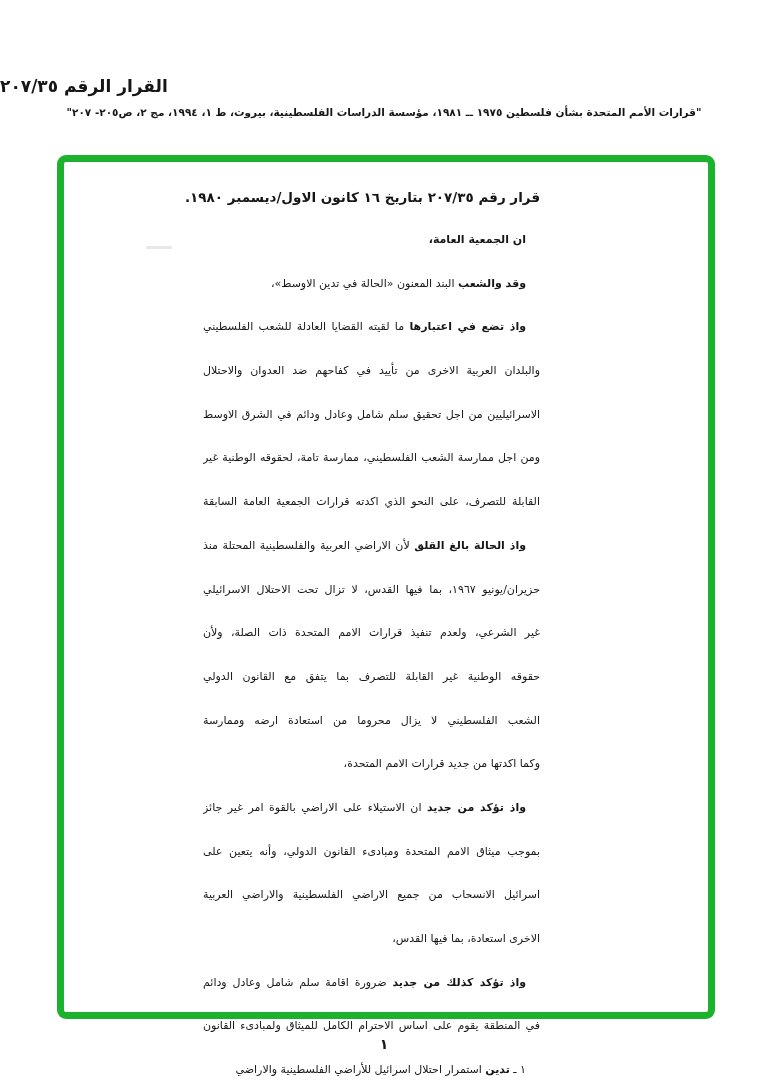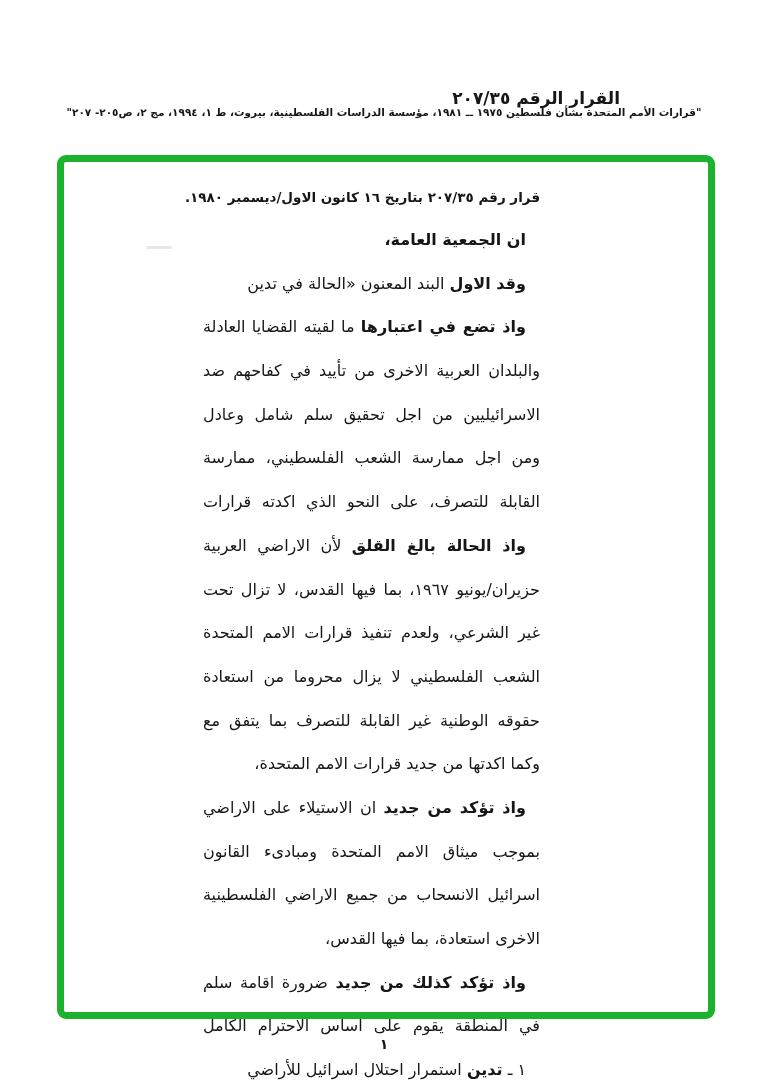--- a/index.html
+++ b/index.html
@@ -6,24 +6,23 @@
   body {
     width: 768px; height: 1085px;
     background: #ffffff;
     font-family: "DejaVu Sans", sans-serif;
     color: #161616;
     position: relative;
     overflow: hidden;
   }
   .hdr-title {
     position: absolute; top: 74px; left: 0; width: 620px;
-    text-align: right; direction: rtl;
+    text-align: left; direction: rtl;
     font-weight: bold; font-size: 17px; line-height: 24px;
     letter-spacing: 0.5px;
-    margin-top: 12px;
   }
   .hdr-src {
     position: absolute; top: 105px; left: 0; width: 768px;
     text-align: center; direction: rtl;
     font-weight: bold; font-size: 10.5px; line-height: 15px;
   }
   .green-box {
     position: absolute; left: 57px; top: 155px;
     width: 658px; height: 864px;
     box-sizing: border-box;
@@ -39,21 +38,21 @@
     font-weight: bold; font-size: 13.5px; line-height: 22px;
     text-align: right; margin-bottom: 6px;
     white-space: nowrap;
   }
   .heading { margin-bottom: 10px; }
   .heading .h-line {
     font-weight: bold; font-size: 14.5px; line-height: 24px;
     text-align: center; white-space: nowrap;
   }
   .body .line {
-    font-size: 16px; line-height: 23.7px; height: 23.7px;
+    font-size: 11px; line-height: 23.7px; height: 23.7px;
     overflow: hidden; text-align: right; margin-top: 20px;
   }
   .body .line.j { text-align: justify; text-align-last: justify; }
   .body .line.i { text-indent: 14px; }
   .body .line b { font-weight: bold; }
   .pagenum {
     position: absolute; top: 1036px; left: 0; width: 768px;
     text-align: center; font-size: 14px; font-weight: bold;
     direction: rtl;
   }
@@ -68,31 +67,31 @@
 <div class="hdr-title">القرار الرقم ٢٠٧/٣٥</div>
 <div class="hdr-src">"قرارات الأمم المتحدة بشأن فلسطين ١٩٧٥ ــ ١٩٨١، مؤسسة الدراسات الفلسطينية، بيروت، ط ١، ١٩٩٤، مج ٢، ص٢٠٥- ٢٠٧"</div>
 
 <div class="green-box" style="border-color: rgb(28, 178, 45);"></div>
 <div class="scan-artifact"></div>
 
 <div class="content">
   <div class="date-line">قرار رقم ٢٠٧/٣٥ بتاريخ ١٦ كانون الاول/ديسمبر ١٩٨٠.</div>
   <div class="body">
       <div class="line i"><b>ان الجمعية العامة،</b></div>
-      <div class="line i"><b>وقد الاول</b><span> البند المعنون «الحالة في تدين الاوسط»،</span></div>
+      <div class="line i"><b>وقد والشعب</b><span> البند المعنون «الحالة في تدين الاوسط»،</span></div>
       <div class="line j i"><b>واذ تضع في اعتبارها</b><span> ما لقيته القضايا العادلة للشعب الفلسطيني</span></div>
       <div class="line j"><span>والبلدان العربية الاخرى من تأييد في كفاحهم ضد العدوان والاحتلال</span></div>
       <div class="line j"><span>الاسرائيليين من اجل تحقيق سلم شامل وعادل ودائم في الشرق الاوسط</span></div>
       <div class="line j"><span>ومن اجل ممارسة الشعب الفلسطيني، ممارسة تامة، لحقوقه الوطنية غير</span></div>
       <div class="line j"><span>القابلة للتصرف، على النحو الذي اكدته قرارات الجمعية العامة السابقة</span></div>
       <div class="line j i"><b>واذ الحالة بالغ القلق</b><span> لأن الاراضي العربية والفلسطينية المحتلة منذ</span></div>
       <div class="line j"><span>حزيران/يونيو ١٩٦٧، بما فيها القدس، لا تزال تحت الاحتلال الاسرائيلي</span></div>
       <div class="line j"><span>غير الشرعي، ولعدم تنفيذ قرارات الامم المتحدة ذات الصلة، ولأن</span></div>
+      <div class="line j"><span>حقوقه الوطنية غير القابلة للتصرف بما يتفق مع القانون الدولي</span></div>
       <div class="line j"><span>الشعب الفلسطيني لا يزال محروما من استعادة ارضه وممارسة</span></div>
-      <div class="line j"><span>حقوقه الوطنية غير القابلة للتصرف بما يتفق مع القانون الدولي</span></div>
       <div class="line"><span>وكما اكدتها من جديد قرارات الامم المتحدة،</span></div>
       <div class="line j i"><b>واذ تؤكد من جديد</b><span> ان الاستيلاء على الاراضي بالقوة امر غير جائز</span></div>
       <div class="line j"><span>بموجب ميثاق الامم المتحدة ومبادىء القانون الدولي، وأنه يتعين على</span></div>
       <div class="line j"><span>اسرائيل الانسحاب من جميع الاراضي الفلسطينية والاراضي العربية</span></div>
       <div class="line"><span>الاخرى استعادة، بما فيها القدس،</span></div>
       <div class="line j i"><b>واذ تؤكد كذلك من جديد</b><span> ضرورة اقامة سلم شامل وعادل ودائم</span></div>
       <div class="line j"><span>في المنطقة يقوم على اساس الاحترام الكامل للميثاق ولمبادىء القانون</span></div>
       <div class="line i"><span>١ ـ </span><b>تدين</b><span> استمرار احتلال اسرائيل للأراضي الفلسطينية والاراضي</span></div>
     </div>
 </div>

